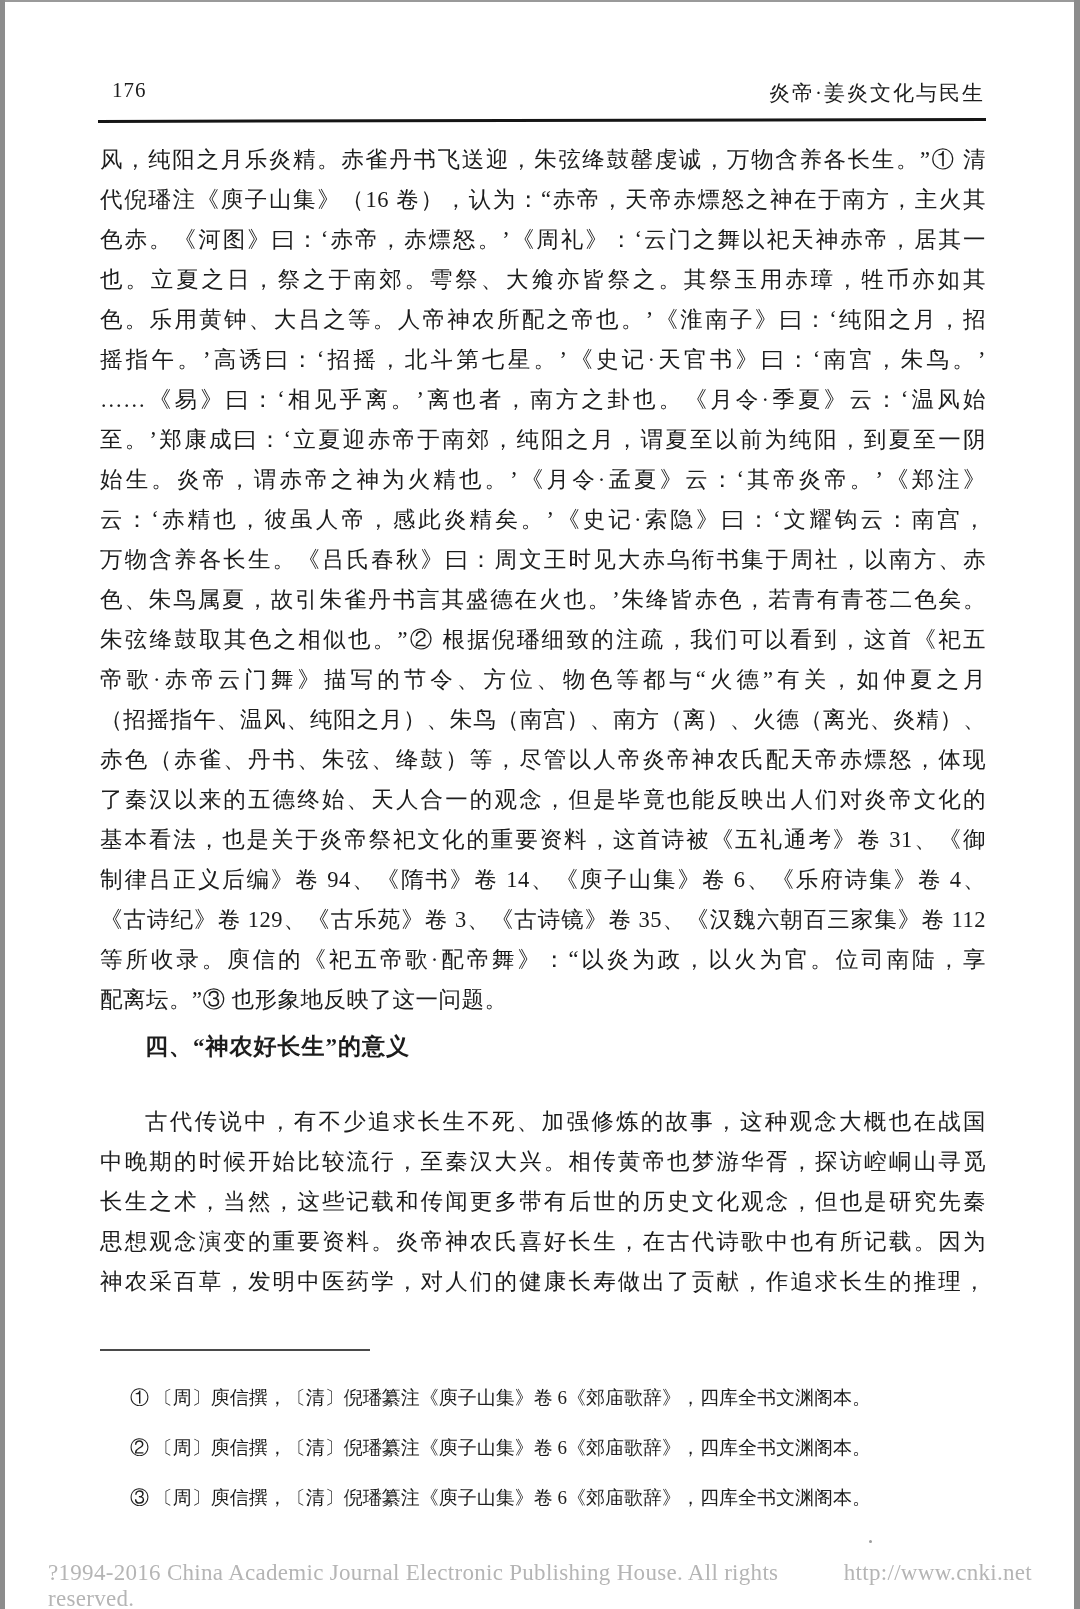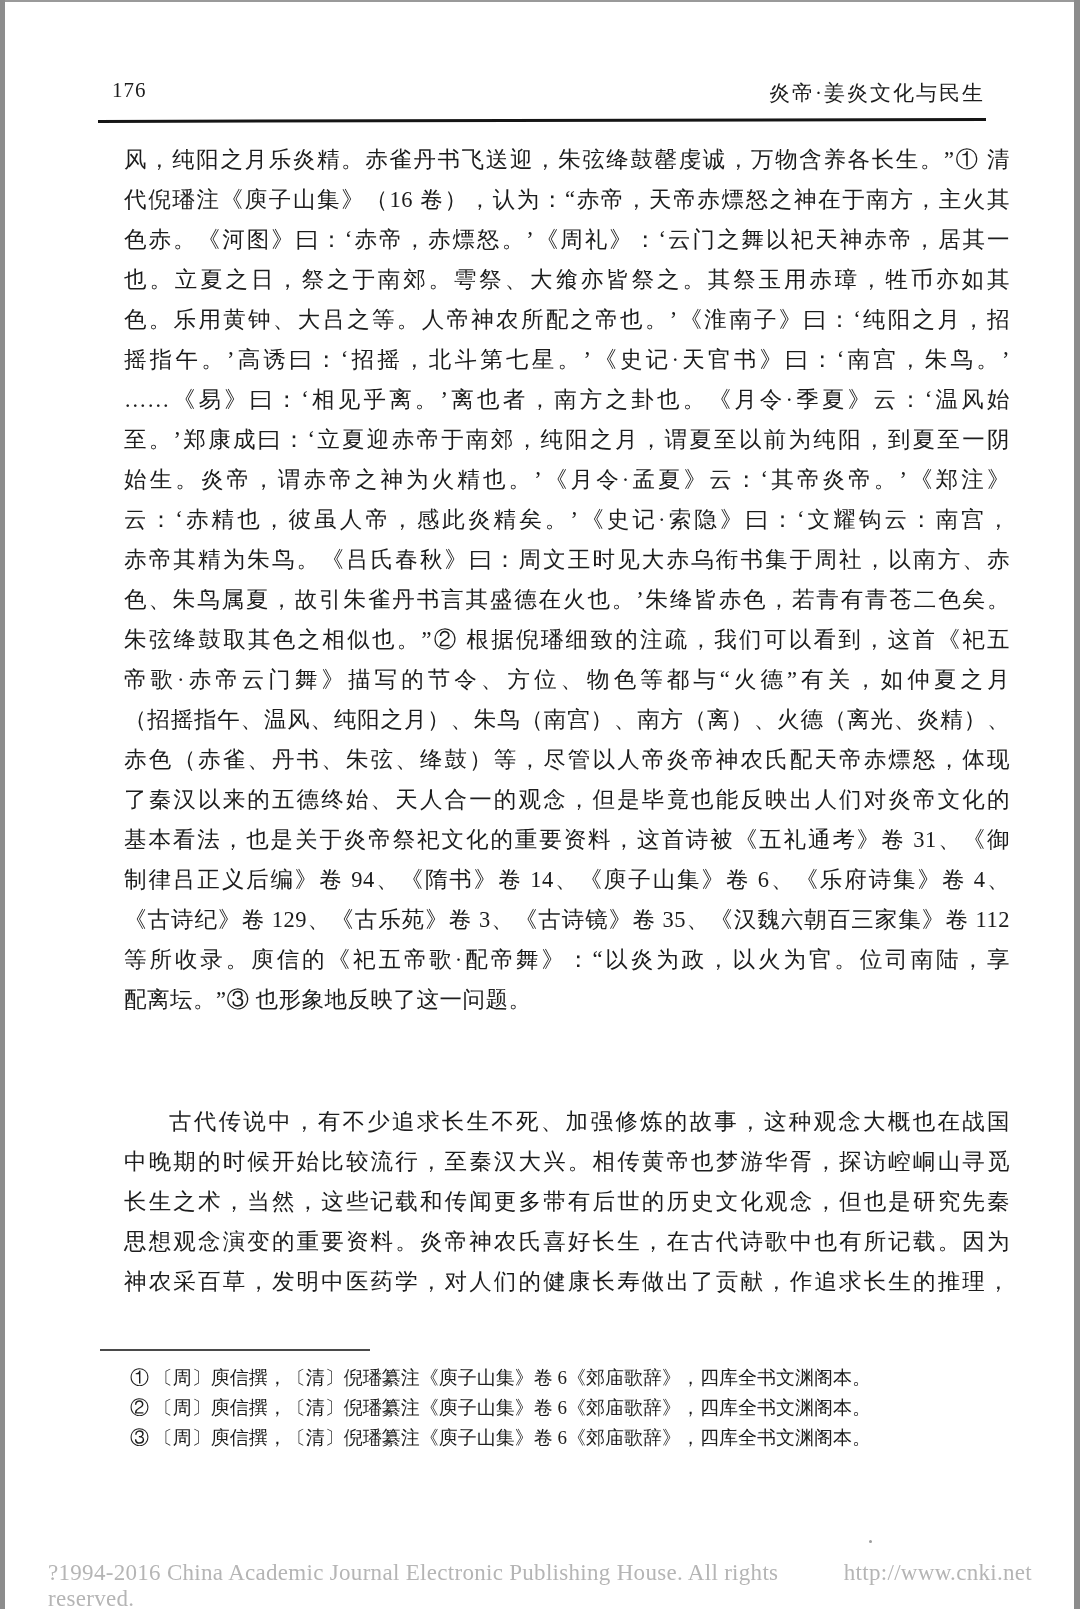--- a/index.html
+++ b/index.html
@@ -30,21 +30,21 @@
     font-size: 21px; letter-spacing: 2px;
   }
   .header-rule {
     position: absolute; top: 119px; left: 98px; width: 888px; height: 3px;
     background: #151515; transform: rotate(-0.12deg);
   }
 
   
   .para {
     position: absolute; left: 100px; width: 886px;
-    font-size: 22.5px; line-height: 40px; letter-spacing: 0.5px; margin-left: 24px;
+    font-size: 22.5px; line-height: 40px; letter-spacing: 0.5px;
   }
   #paragraph-1 { top: 140px; }
   #paragraph-2 { top: 1102px; }
   .body-line { height: 40px; text-align: justify; text-align-last: justify; white-space: nowrap; }
   #paragraph-1 .body-line:last-child { text-align-last: left; }
   #paragraph-2 .body-line:first-child { text-indent: 45px; }
 
   .section-heading {
     position: absolute; top: 1031px; left: 145px;
     font-size: 23px; font-weight: bold; letter-spacing: 1px;
@@ -52,21 +52,21 @@
 
   
   .footnote-rule {
     position: absolute; top: 1349px; left: 100px; width: 270px; height: 2px;
     background: #4a4a4a;
   }
   .footnotes {
     position: absolute; top: 1363px; left: 130px; width: 760px;
     font-size: 19px; line-height: 30px;
   }
-  .footnote-line { height: 30px; white-space: nowrap; }
+  .footnote-line { height: 30px; white-space: nowrap; margin-top: 20px; }
 
   
   .scan-speck {
     position: absolute; top: 1540px; left: 869px; width: 3px; height: 3px;
     background: #9d9d9d; border-radius: 50%;
   }
 
   
   .cnki-footer {
     position: absolute; top: 1560px; left: 48px; right: 48px;
@@ -94,34 +94,35 @@
       <div class="body-line">风，纯阳之月乐炎精。赤雀丹书飞送迎，朱弦绛鼓罄虔诚，万物含养各长生。”① 清</div>
       <div class="body-line">代倪璠注《庾子山集》（16 卷），认为：“赤帝，天帝赤熛怒之神在于南方，主火其</div>
       <div class="body-line">色赤。《河图》曰：‘赤帝，赤熛怒。’《周礼》：‘云门之舞以祀天神赤帝，居其一</div>
       <div class="body-line">也。立夏之日，祭之于南郊。雩祭、大飨亦皆祭之。其祭玉用赤璋，牲币亦如其</div>
       <div class="body-line">色。乐用黄钟、大吕之等。人帝神农所配之帝也。’《淮南子》曰：‘纯阳之月，招</div>
       <div class="body-line">摇指午。’高诱曰：‘招摇，北斗第七星。’《史记·天官书》曰：‘南宫，朱鸟。’</div>
       <div class="body-line">……《易》曰：‘相见乎离。’离也者，南方之卦也。《月令·季夏》云：‘温风始</div>
       <div class="body-line">至。’郑康成曰：‘立夏迎赤帝于南郊，纯阳之月，谓夏至以前为纯阳，到夏至一阴</div>
       <div class="body-line">始生。炎帝，谓赤帝之神为火精也。’《月令·孟夏》云：‘其帝炎帝。’《郑注》</div>
       <div class="body-line">云：‘赤精也，彼虽人帝，感此炎精矣。’《史记·索隐》曰：‘文耀钩云：南宫，</div>
-      <div class="body-line">赤帝其精为朱鸟。《吕氏春秋》曰：周文王时见大赤乌衔书集于周社，以南方、赤</div>
+      <div class="body-line">万物含养各长生。《吕氏春秋》曰：周文王时见大赤乌衔书集于周社，以南方、赤</div>
       <div class="body-line">色、朱鸟属夏，故引朱雀丹书言其盛德在火也。’朱绛皆赤色，若青有青苍二色矣。</div>
       <div class="body-line">朱弦绛鼓取其色之相似也。”② 根据倪璠细致的注疏，我们可以看到，这首《祀五</div>
       <div class="body-line">帝歌·赤帝云门舞》描写的节令、方位、物色等都与“火德”有关，如仲夏之月</div>
       <div class="body-line">（招摇指午、温风、纯阳之月）、朱鸟（南宫）、南方（离）、火德（离光、炎精）、</div>
       <div class="body-line">赤色（赤雀、丹书、朱弦、绛鼓）等，尽管以人帝炎帝神农氏配天帝赤熛怒，体现</div>
       <div class="body-line">了秦汉以来的五德终始、天人合一的观念，但是毕竟也能反映出人们对炎帝文化的</div>
       <div class="body-line">基本看法，也是关于炎帝祭祀文化的重要资料，这首诗被《五礼通考》卷 31、《御</div>
       <div class="body-line">制律吕正义后编》卷 94、《隋书》卷 14、《庾子山集》卷 6、《乐府诗集》卷 4、</div>
       <div class="body-line">《古诗纪》卷 129、《古乐苑》卷 3、《古诗镜》卷 35、《汉魏六朝百三家集》卷 112</div>
       <div class="body-line">等所收录。庾信的《祀五帝歌·配帝舞》：“以炎为政，以火为官。位司南陆，享</div>
       <div class="body-line">配离坛。”③ 也形象地反映了这一问题。</div>
     </div>
 
+  <div class="section-heading">四、“神农好长生”的意义</div>
 
   <div class="para" id="paragraph-2">
       <div class="body-line">古代传说中，有不少追求长生不死、加强修炼的故事，这种观念大概也在战国</div>
       <div class="body-line">中晚期的时候开始比较流行，至秦汉大兴。相传黄帝也梦游华胥，探访崆峒山寻觅</div>
       <div class="body-line">长生之术，当然，这些记载和传闻更多带有后世的历史文化观念，但也是研究先秦</div>
       <div class="body-line">思想观念演变的重要资料。炎帝神农氏喜好长生，在古代诗歌中也有所记载。因为</div>
       <div class="body-line">神农采百草，发明中医药学，对人们的健康长寿做出了贡献，作追求长生的推理，</div>
     </div>
 
   <div class="footnote-rule"></div>

